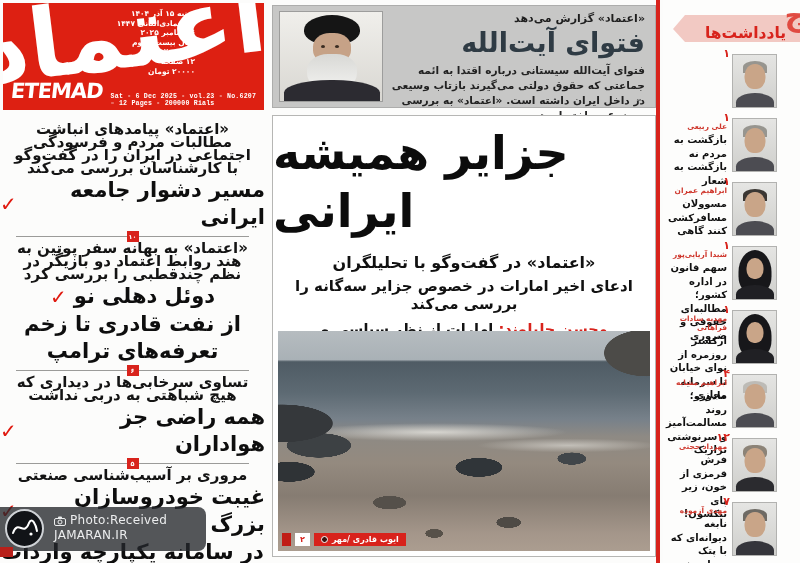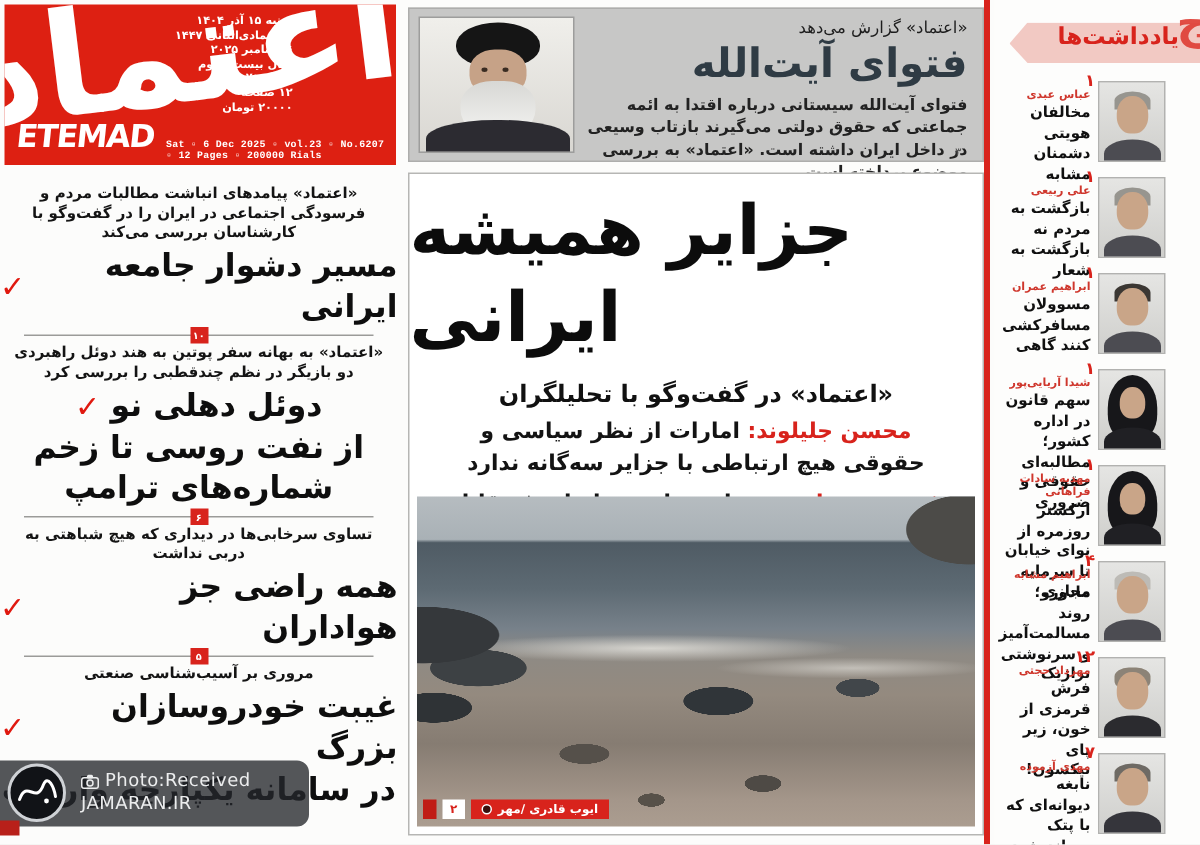--- a/index.html
+++ b/index.html
@@ -17,21 +17,21 @@
 
   
   .fatwa-box { position:absolute; left:272px; top:5px; width:384px; height:103px; background:#c7c7c6; border:1px solid #adadac; }
   .sistani { position:absolute; left:6px; top:5px; width:104px; height:91px; background:linear-gradient(180deg,#f0efeb,#d9d7d2); border:1px solid #9d9d9c; overflow:hidden; }
   .turban { position:absolute; left:24px; top:3px; width:56px; height:30px; background:#151515; border-radius:50% 50% 46% 46%; }
   .face { position:absolute; left:33px; top:21px; width:38px; height:31px; background:#c6a287; border-radius:44%; }
   .eyes { position:absolute; left:41px; top:33px; width:4px; height:3px; background:#3a2c22; border-radius:50%; box-shadow:14px 0 0 #3a2c22; }
   .beard { position:absolute; left:27px; top:42px; width:50px; height:38px; background:linear-gradient(180deg,#d8d8d5,#f4f4f2); border-radius:42% 42% 50% 50%; }
   .robe { position:absolute; left:4px; top:68px; width:96px; height:26px; background:#2c2b31; border-radius:48% 48% 0 0; }
   .fatwa-txt { position:absolute; right:10px; top:6px; width:258px; direction:rtl; text-align:right; }
-  .fatwa-kicker { font-size:11px; font-weight:normal; color:#1d1d1d; }
+  .fatwa-kicker { font-size:11px; font-weight:bold; color:#1d1d1d; }
   .fatwa-title { font-size:27px; font-weight:900; color:#2f3b44; margin-top:2px; }
   .fatwa-body { font-size:10.6px; font-weight:bold; line-height:15px; color:#222; margin-top:5px; }
   .fatwa-pageno { position:absolute; right:14px; bottom:1px; font-size:8px; color:#55555
   5; color:#555; }
 
   
   .red-divider { position:absolute; left:656px; top:0; width:4px; height:563px; background:#d8231c; }
 
   
   .main-box { position:absolute; left:272px; top:115px; width:384px; height:442px; background:#fff; border:1px solid #b6b6b4; }
@@ -56,38 +56,38 @@
       linear-gradient(180deg,#b6bcc0 0%,#a9b1b6 13%,#4f5b64 14%,#5d6a73 28%,#77818a 40%,#8e8a84 48%,#948a7f 60%,#867c72 75%,#a4968a 92%,#ab9d90 100%);
   }
   .credit-row { position:absolute; left:4px; bottom:5px; display:flex; align-items:center; gap:4px; direction:ltr; }
   .credit-sliver { width:9px; height:13px; background:#c01d16; }
   .credit-page { background:#fff; color:#d8231c; font-size:8px; font-weight:bold; padding:2px 5px; }
   .credit { background:#d8231c; color:#fff; font-size:8px; font-weight:bold; padding:2px 7px; display:flex; align-items:center; gap:4px; }
   .lens { width:7px; height:7px; border-radius:50%; background:#3a0f0c; border:1px solid #fff; flex:none; }
 
   
   .left-col { position:absolute; left:0; top:114px; width:265px; height:449px; padding-top:5px; }
-  .kicker { font-size:10px; font-weight:bold; text-align:center; direction:rtl; line-height:13px; color:#141414; margin:4px 6px 1px; }
+  .kicker { font-size:15px; font-weight:bold; text-align:center; direction:rtl; line-height:13px; color:#141414; margin:4px 6px 1px; }
   .hl-line { display:flex; justify-content:center; align-items:center; gap:7px; direction:ltr; margin:2px 0 1px; }
   .check { color:#e0190f; font-size:20px; font-weight:900; line-height:22px; }
   .hl-text, .hl-line2 { font-size:21px; font-weight:900; color:#0e0e0e; direction:rtl; line-height:27px; }
   .hl-line2 { text-align:center; }
   .sep { margin:5px 16px 5px; border-top:1px solid #9b9b99; position:relative; height:0; }
   .sep-no { position:absolute; left:50%; top:-6px; transform:translateX(-50%); background:#d8231c; color:#fff; font-size:6.5px; font-weight:bold; width:12px; height:11px; display:flex; align-items:center; justify-content:center; }
 
   
   .watermark { position:absolute; left:0; top:507px; width:206px; height:44px; background:rgba(36,38,44,.78); border-radius:0 8px 8px 0; }
   .wm-logo { position:absolute; left:5px; top:2px; width:39px; height:39px; border-radius:50%; background:#111317; border:2px solid #cfd2d6; }
   .wm-txt { position:absolute; left:54px; top:6px; color:#eceved; color:#ecedee; font-size:12px; font-weight:normal; line-height:15px; letter-spacing:.3px; }
   .wm-line1 { display:flex; align-items:center; gap:4px; }
   .wm-redtag { position:absolute; left:0; top:40px; width:13px; height:10px; background:#b8201a; }
 
   
   .sidebar { position:absolute; left:663px; top:0; width:137px; height:563px; background:#fdfdfc; }
-  .sb-ribbon { position:absolute; left:10px; top:15px; right:0; height:27px; background:#f2c9c3; clip-path:polygon(0 52%, 12px 0, 100% 0, 100% 100%, 12px 100%); display:flex; align-items:flex-start; justify-content:center; }
+  .sb-ribbon { position:absolute; left:10px; top:15px; right:0; height:27px; background:#f2c9c3; clip-path:polygon(0 52%, 12px 0, 100% 0, 100% 100%, 12px 100%); display:flex; align-items:flex-end; justify-content:center; }
   .sb-header { color:#d8231c; font-size:15.5px; font-weight:900; direction:rtl; padding-left:18px; }
   .ribbon-glyph { position:absolute; right:-6px; top:-2px; color:#e0443b; font-size:30px; font-weight:900; opacity:.95; }
   .sb-items { position:absolute; left:0; top:46px; width:137px; }
   .sb-item { position:relative; height:64px; }
   .sb-no { position:absolute; right:70px; top:1px; color:#d8231c; font-size:11px; font-weight:900; }
   .sb-photo { position:absolute; right:23px; top:8px; width:45px; height:54px; background:linear-gradient(180deg,#e5e5e3,#cfcfcc); border:1px solid #b2b2b0; overflow:hidden; }
   .sb-photo .hair { position:absolute; left:50%; top:6px; transform:translateX(-50%); width:24px; height:12px; background:#97958f; border-radius:50% 50% 0 0; }
   .sb-photo .head { position:absolute; left:50%; top:9px; transform:translateX(-50%); width:21px; height:25px; background:#c9a588; border-radius:48% 48% 44% 44%; }
   .sb-photo .torso { position:absolute; left:50%; bottom:-5px; transform:translateX(-50%); width:38px; height:19px; background:#4c4c52; border-radius:50% 50% 0 0; }
   .sb-photo.f .hood { position:absolute; left:50%; top:3px; transform:translateX(-50%); width:33px; height:44px; background:#17171a; border-radius:50% 50% 40% 40%; }
@@ -133,20 +133,21 @@
       <div class="fatwa-body">فتوای آیت‌الله سیستانی درباره اقتدا به ائمه جماعتی که حقوق دولتی می‌گیرند بازتاب وسیعی در داخل ایران داشته است. «اعتماد» به بررسی موضوع پرداخته است</div>
     </div>
     <div class="fatwa-pageno">۳</div>
   </div>
 
   <div class="red-divider"></div>
 
   <div class="main-box">
     <div class="lead-headline">جزایر همیشه ایرانی</div>
     <div class="lead-sub1">«اعتماد» در گفت‌وگو با تحلیلگران</div>
+    <div class="lead-sub2">ادعای اخیر امارات در خصوص جزایر سه‌گانه را بررسی می‌کند</div>
     <div class="quote">
       <span class="q-name">محسن جلیلوند:</span><span> امارات از نظر سیاسی و حقوقی هیچ ارتباطی با جزایر سه‌گانه ندارد</span>
     </div>
     <div class="quote">
       <span class="q-name">فریدون مجلسی:</span><span> تمامیت ارضی ایران غیرقابل مذاکره است</span>
     </div>
     <div class="beach">
       <div class="credit-row">
         <span class="credit-sliver"></span>
         <span class="credit-page">۲</span>
@@ -165,26 +166,26 @@
       <div class="hl-line">
         <span class="check">✓</span>
         <span class="hl-text">مسیر دشوار جامعه ایرانی</span>
       </div>
     </div>
     <div class="sep">
       <span class="sep-no">۱۰</span>
     </div>
 
     <div class="lc-item">
-      <div class="kicker">«اعتماد» به بهانه سفر پوتین به هند دوئل راهبردی دو بازیگر در نظم چندقطبی را بررسی کرد</div>
+      <div class="kicker">«اعتماد» به بهانه سفر پوتین به هند روابط اعتماد دو بازیگر در نظم چندقطبی را بررسی کرد</div>
       <div class="hl-line">
         <span class="check">✓</span>
         <span class="hl-text">دوئل دهلی نو</span>
       </div>
-      <div class="hl-line2">از نفت روسی تا زخم شماره‌های ترامپ</div>
+      <div class="hl-line2">از نفت قادری تا زخم تعرفه‌های ترامپ</div>
     </div>
     <div class="sep">
       <span class="sep-no">۶</span>
     </div>
 
     <div class="lc-item">
       <div class="kicker">تساوی سرخابی‌ها در دیداری که هیچ شباهتی به دربی نداشت</div>
       <div class="hl-line">
         <span class="check">✓</span>
         <span class="hl-text">همه راضی جز هواداران</span>
@@ -234,24 +235,20 @@
 
     <div class="sb-items">
 
       <div class="sb-item">
         <span class="sb-no">۱</span>
         <div class="sb-photo">
             <div class="hair"></div>
             <div class="head"></div>
             <div class="torso"></div>
           </div>
-        <div class="sb-txt">
-          <div class="sb-author">عباس عبدی</div>
-          <div class="sb-title">مخالفان هویتی دشمنان مشابه</div>
-        </div>
       </div>
 
       <div class="sb-item">
         <span class="sb-no">۱</span>
         <div class="sb-photo">
             <div class="hair"></div>
             <div class="head"></div>
             <div class="torso"></div>
           </div>
         <div class="sb-txt">

